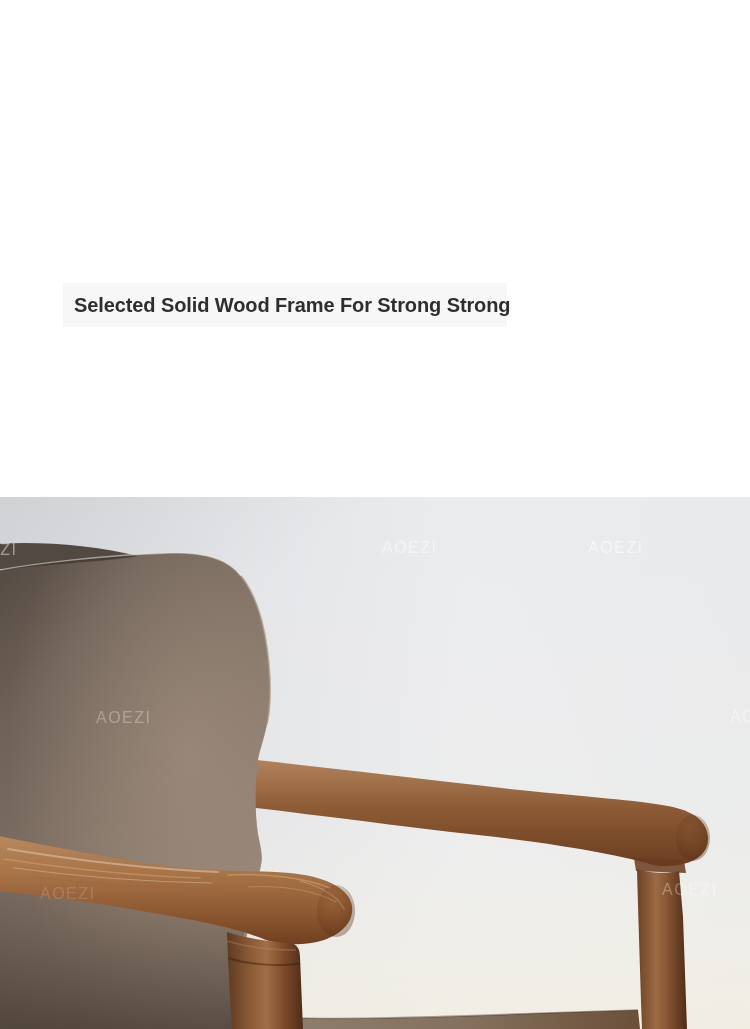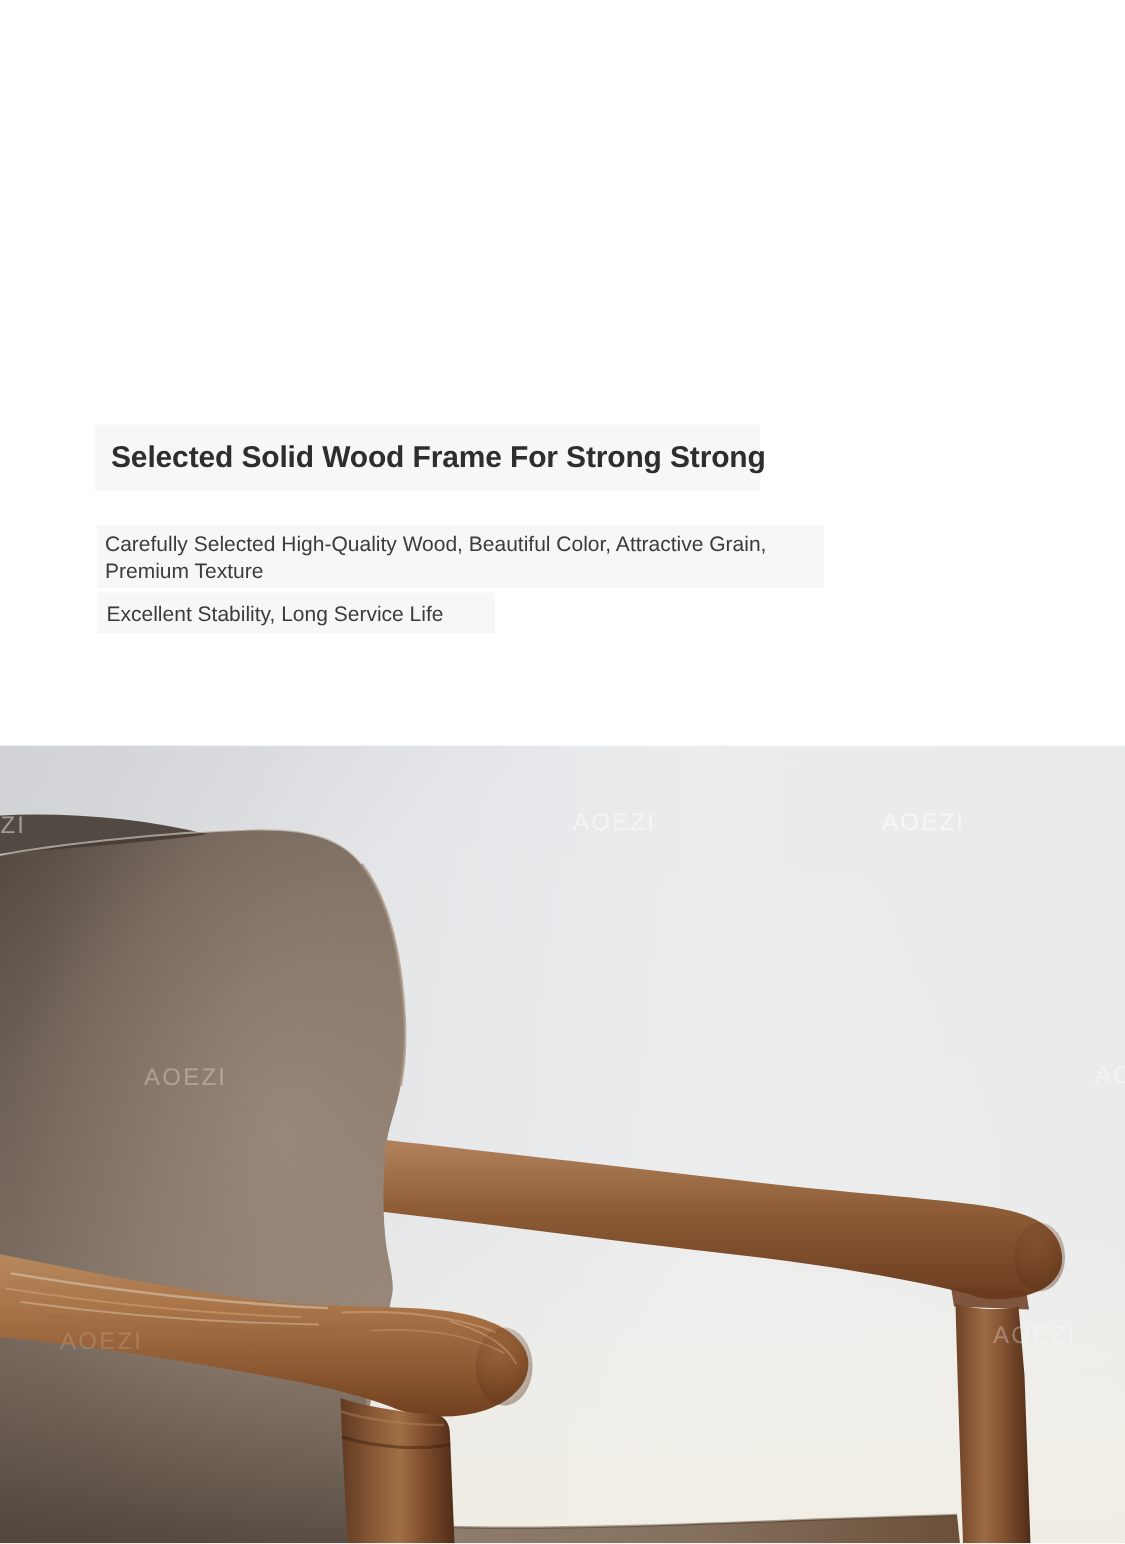--- a/index.html
+++ b/index.html
@@ -49,27 +49,20 @@
   .wm { font-family: "Liberation Sans", "DejaVu Sans", sans-serif; font-size: 16px; letter-spacing: 1.5px; fill: #ffffff; }
 </style>
 </head>
 <body>
 
 <div class="page">
 
   <div class="copy">
     <div class="heading-box">
       <span class="heading-text">Selected Solid Wood Frame For Strong Strong</span>
-    </div>
-    <div class="body-box-1">
-      <div class="body-line">Carefully Selected High-Quality Wood, Beautiful Color, Attractive Grain,</div>
-      <div class="body-line">Premium Texture</div>
-    </div>
-    <div class="body-box-2">
-      <div class="body-line">Excellent Stability, Long Service Life</div>
     </div>
   </div>
 
   <div class="photo">
     <svg width="750" height="532" viewBox="0 0 750 532" xmlns="http://www.w3.org/2000/svg">
       <defs>
         <linearGradient id="bgGrad" x1="0" y1="0" x2="1" y2="0">
           <stop offset="0" stop-color="#d8d9dc"></stop>
           <stop offset="0.3" stop-color="#e3e4e7"></stop>
           <stop offset="0.62" stop-color="#ebecee"></stop>

